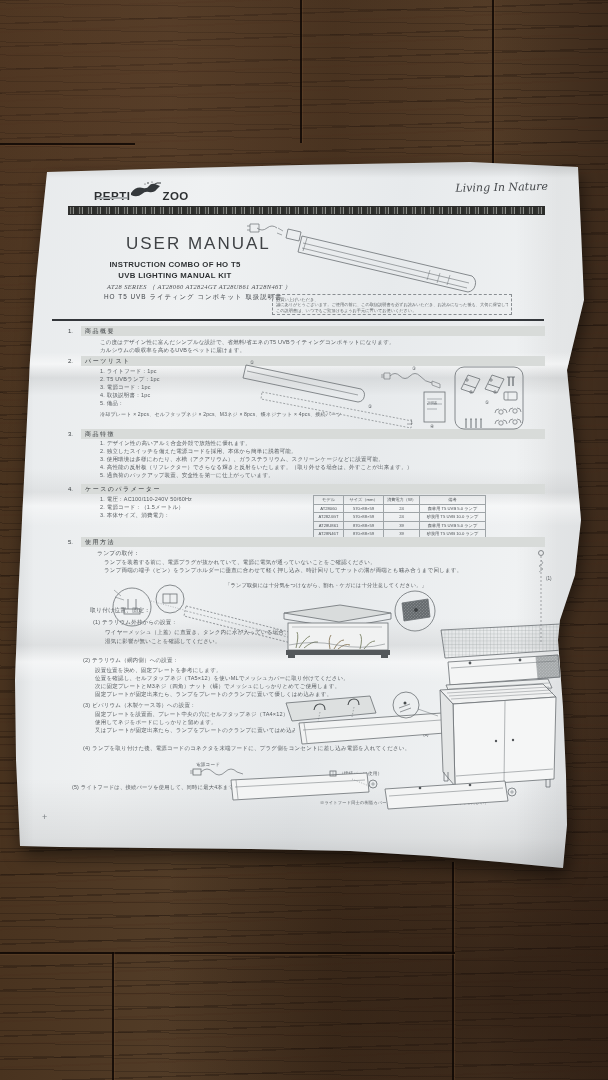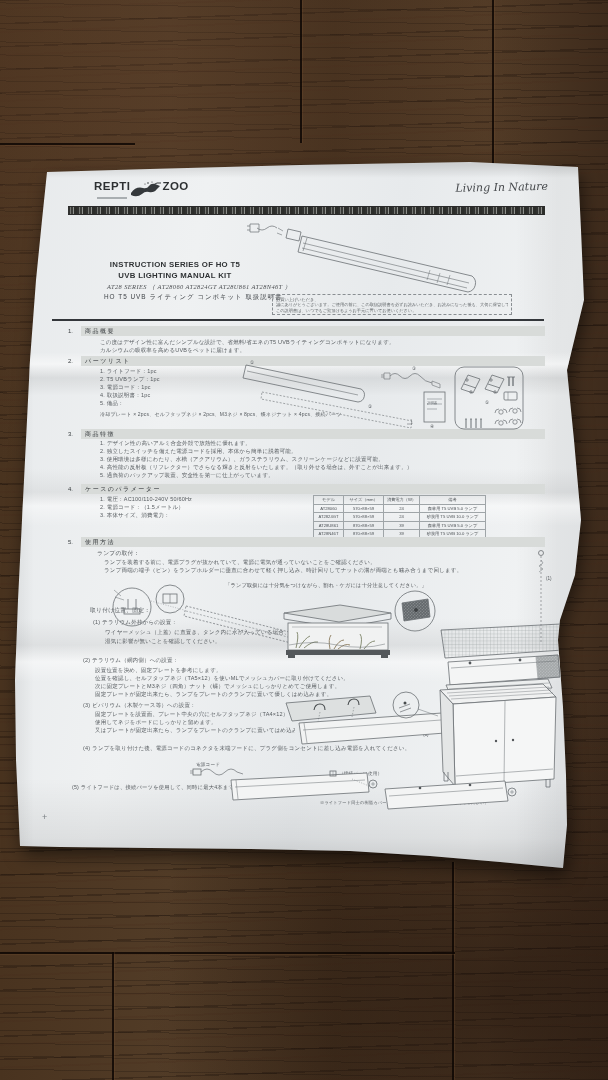--- a/index.html
+++ b/index.html
@@ -32,21 +32,21 @@
       linear-gradient(180deg, transparent 778px, rgba(0,0,0,.07) 838px, rgba(0,0,0,.16) 866px),
       linear-gradient(90deg, rgba(0,0,0,.07) 0 12px, transparent 34px, transparent 515px, rgba(0,0,0,.05) 558px),
       linear-gradient(100deg,#e5e8ea,#eff1f2 30%,#e7eaec 55%,#f0f2f3 78%,#e2e5e8)}
   .jp{position:absolute;color:#565b5f;font-size:5.5px;line-height:7px;
       white-space:nowrap;overflow:hidden;letter-spacing:.2px}
   .sec{position:absolute;display:flex;width:477px;height:10px}
   .secnum{width:13px;font-size:6px;line-height:10px;color:#3c4043}
   .secbar{flex:1;background:#d8dbd9;font-size:6px;line-height:10px;color:#33373a;
           padding-left:4px;letter-spacing:1.5px;overflow:hidden;white-space:nowrap}
   .mark{position:absolute;font-size:9px;color:#7b8084}
-  .brand{position:absolute;left:94px;top:180px;display:flex;align-items:flex-start}
+  .brand{position:absolute;left:94px;top:180px;display:flex;align-items:flex-end}
   .brand b{font-size:11.5px;letter-spacing:.5px;color:#2d3032;font-weight:bold}
   .logo-sub{position:absolute;left:97px;top:197px;width:30px;height:1.5px;background:#a9aeb1}
   .tagline{position:absolute;left:438px;top:181px;width:110px;text-align:right;
            font-family:"DejaVu Serif",serif;font-style:italic;font-size:11px;color:#45484b;
            transform:rotate(-1.2deg)}
   .strip{position:absolute;left:68px;top:206px;width:477px;height:7px;
          border-top:.6px solid #2a2a2a;border-bottom:.6px solid #2a2a2a;
          background:repeating-linear-gradient(90deg,#30312f 0 2px,#767874 2px 3px,#3a3b38 3px 5px,#8e908c 5px 6px,#2c2d2a 6px 9px)}
   .um{position:absolute;left:126px;top:234px;font-size:17px;letter-spacing:2px;color:#3f4245;font-weight:500}
   .sub{position:absolute;left:100px;width:150px;text-align:center;font-weight:bold;
@@ -94,21 +94,22 @@
               <circle cx="24" cy="2" r=".6" fill="#35393c"></circle>
           <circle cx="17" cy="4" r=".6" fill="#35393c"></circle>
         </svg>
       </span>
       <b>ZOO</b>
     </div>
     <div class="logo-sub"></div>
     <div class="tagline">Living In Nature</div>
     <div class="strip"></div>
 
-    <div class="sub" style="top:260px">INSTRUCTION SERIES OF HO T5</div>
+    <div class="um">USER MANUAL</div>
+    <div class="sub" style="top:260px">INSTRUCTION COMBO OF HO T5</div>
     <div class="sub" style="top:271px">UVB LIGHTING MANUAL KIT</div>
     <div class="series">AT28  SERIES （ AT28060   AT2824GT   AT28U861   AT28N46T ）</div>
     <div class="jptitle">HO T5 UVB ライティング コンボキット 取扱説明書</div>
 
     <div class="notice">
       <div>お買い上げいただき、</div>
       <div>誠にありがとうございます。ご使用の前に、この取扱説明書を必ずお読みいただき、お読みになった後も、大切に保管してください。</div>
       <div>この説明書は、いつでもご覧頂けるようお手元に置いてお使いください。</div>
     </div>
 

